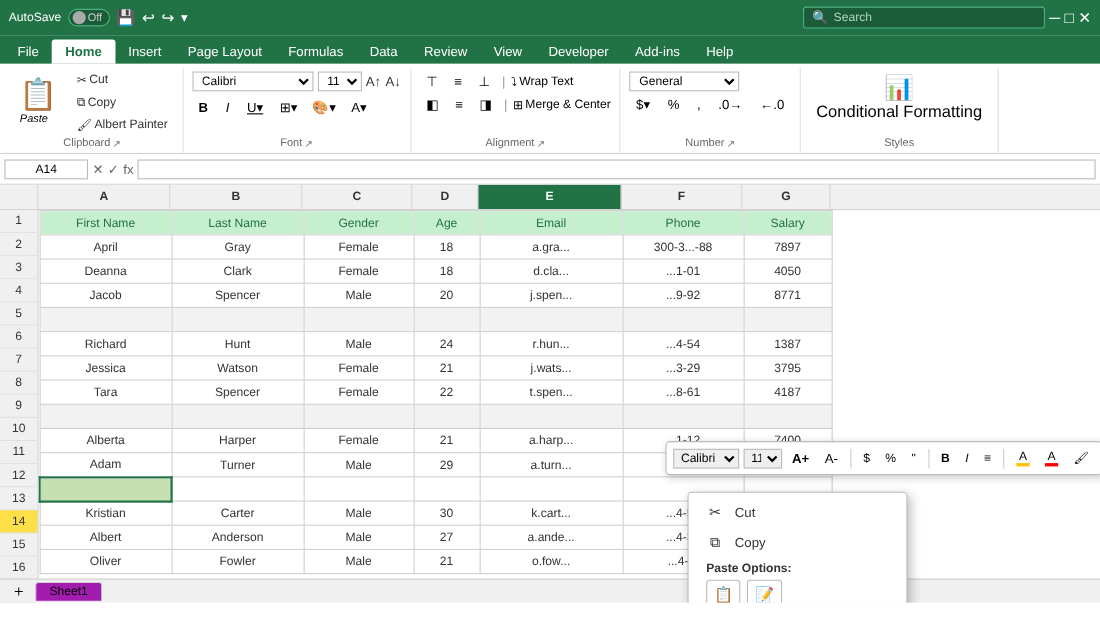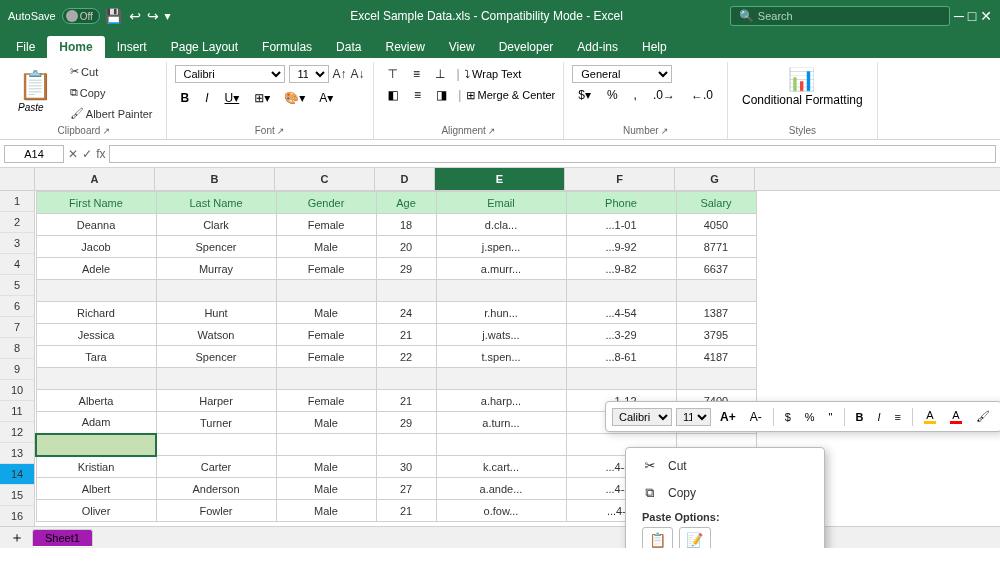--- a/index.html
+++ b/index.html
@@ -137,21 +137,21 @@
       font-size: 11px; padding: 1px 4px; width: 100px; cursor: pointer;
     }
 
     
     .formula-bar {
       display: flex; align-items: center;
       background: #fff; border-bottom: 1px solid #d4d4d4;
       height: 28px; padding: 0 4px; gap: 4px;
     }
     .cell-ref-box {
-      border: 1px solid #bbb; width: 60px; padding: 2px 4px;
+      border: 1px solid #bbb; width: 76px; padding: 2px 4px;
       font-size: 11px; text-align: center; background: white;
     }
     .formula-icons { display: flex; gap: 4px; align-items: center; color: #666; cursor: pointer; }
     .formula-input {
       flex: 1; border: 1px solid #bbb; padding: 2px 4px; font-size: 11px;
       outline: none; background: white;
     }
 
     
     .spreadsheet { display: flex; flex-direction: column; flex: 1; overflow: hidden; }
@@ -164,21 +164,21 @@
       cursor: pointer;
     }
 
     .sheet-body { display: flex; overflow: hidden; }
     .row-numbers { display: flex; flex-direction: column; width: 35px; min-width: 35px; background: #f0f0f0; border-right: 1px solid #d0d0d0; }
     .row-num {
       display: flex; align-items: center; justify-content: center;
       border-bottom: 1px solid #e0e0e0; font-size: 11px; color: #333;
       cursor: pointer; background: #f0f0f0;
     }
-    .row-num.active-row { background: #0ea5e9; }
+    .row-num.active-row { background: #fde047; }
 
     .data-grid { flex: 1; overflow: hidden; position: relative; }
     table.grid {
       border-collapse: collapse; table-layout: fixed;
     }
     table.grid td {
       border: 1px solid #d0d0d0;
       font-size: 11px; padding: 2px 6px;
       white-space: nowrap; overflow: hidden;
       height: 22px;
@@ -264,23 +264,20 @@
   <div class="title-bar-left">
     <span class="autosave-label">AutoSave</span>
     <div class="toggle-switch">
       <div class="toggle-knob"></div>
       <span class="toggle-off-label">Off</span>
     </div>
     <span style="font-size:14px; cursor:pointer;">💾</span>
     <span style="font-size:14px; cursor:pointer;">↩</span>
     <span style="font-size:14px; cursor:pointer;">↪</span>
     <span style="font-size:12px; cursor:pointer;">▾</span>
-  </div>
-  <div class="title-bar-center">
-    <span>Excel Sample Data.xls - Compatibility Mode - Excel</span>
   </div>
   <div class="title-bar-right">
     <div class="search-bar">
       <span>🔍</span>
       <input type="text" placeholder="Search" style="">
     </div>
     <span style="cursor:pointer; font-size:14px;">─</span>
     <span style="cursor:pointer; font-size:14px;">□</span>
     <span style="cursor:pointer; font-size:14px;">✕</span>
   </div>
@@ -401,21 +398,21 @@
     <div class="ribbon-group-label">
       <span>Number</span>
       <span style="cursor:pointer; font-size:9px;">↗</span>
     </div>
   </div>
 
   <div class="ribbon-group" style="min-width:110px;">
     <div style="flex:1; display:flex; flex-direction:column; gap:3px; padding-top:3px; align-items:center;">
       <div style="display:flex; flex-direction:column; align-items:center; cursor:pointer; padding:2px 6px;">
         <div style="font-size:22px;">📊</div>
-        <span style="font-size:12px; text-align:left;">Conditional Formatting</span>
+        <span style="font-size:15px; text-align:left;">Conditional Formatting</span>
       </div>
     </div>
     <div class="ribbon-group-label">
       <span>Styles</span>
     </div>
   </div>
 </div>
 
 <div class="formula-bar">
   <input class="cell-ref-box" type="text" value="A14" style="">
@@ -478,20 +475,29 @@
           <tr>
             <td class="header-cell center">First Name</td>
             <td class="header-cell center">Last Name</td>
             <td class="header-cell center">Gender</td>
             <td class="header-cell center">Age</td>
             <td class="header-cell center">Email</td>
             <td class="header-cell center">Phone</td>
             <td class="header-cell center">Salary</td>
           </tr>
 
+          <tr>
+            <td class="center">April</td>
+            <td class="center">Gray</td>
+            <td class="center">Female</td>
+            <td class="center">18</td>
+            <td class="center">a.gra...</td>
+            <td class="center">300-3...-88</td>
+            <td class="center">7897</td>
+          </tr>
 
           <tr>
             <td class="center">Deanna</td>
             <td class="center">Clark</td>
             <td class="center">Female</td>
             <td class="center">18</td>
             <td class="center">d.cla...</td>
             <td class="center">...1-01</td>
             <td class="center">4050</td>
           </tr>
@@ -499,29 +505,20 @@
           <tr>
             <td class="center">Jacob</td>
             <td class="center">Spencer</td>
             <td class="center">Male</td>
             <td class="center">20</td>
             <td class="center">j.spen...</td>
             <td class="center">...9-92</td>
             <td class="center">8771</td>
           </tr>
 
-          <tr>
-            <td class="center">Adele</td>
-            <td class="center">Murray</td>
-            <td class="center">Female</td>
-            <td class="center">29</td>
-            <td class="center">a.murr...</td>
-            <td class="center">...9-82</td>
-            <td class="center">6637</td>
-          </tr>
 
           <tr class="empty-row">
             <td></td>
             <td></td>
             <td></td>
             <td></td>
             <td></td>
             <td></td>
             <td></td>
           </tr>

